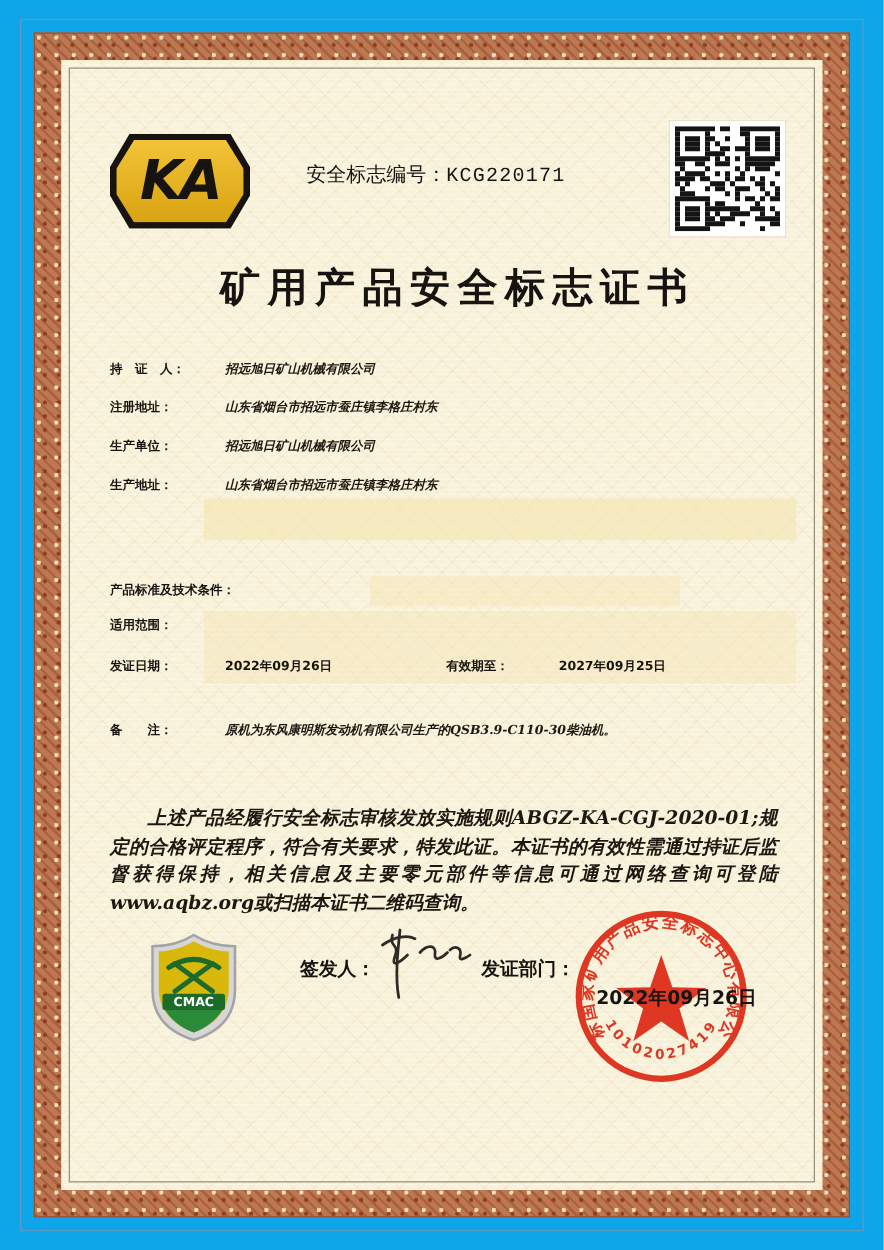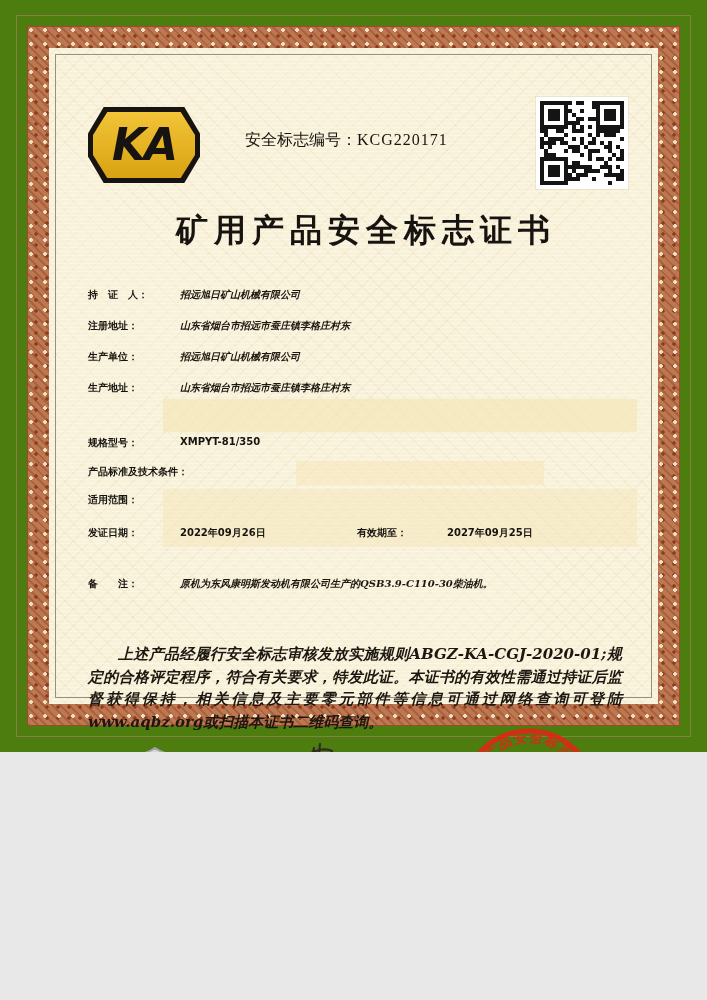--- a/index.html
+++ b/index.html
@@ -1,17 +1,17 @@
 <!DOCTYPE html>
 <html><head>
 <meta charset="utf-8">
 <style>
   html,body{margin:0;padding:0;}
   body{background:#e8e8e8;font-family:"DejaVu Sans",sans-serif;}
-  .page{position:relative;width:707px;height:752px;margin:0 auto;background:#4d7c0f;overflow:hidden;}
+  .page{position:relative;width:707px;height:1000px;margin:0 auto;background:#0ea5e9;overflow:hidden;}
   .edge-line{position:absolute;left:16px;top:15px;right:16px;bottom:15px;border:1px solid rgba(214,140,140,.4);}
   .band{position:absolute;left:27px;top:26px;right:27px;bottom:26px;
     background-color:#bd7852;border:1px solid #9e4a2c;
     background-image:
       radial-gradient(circle at 3px 3px,#f1e0c0 1.6px,transparent 1.9px),
       radial-gradient(circle at 8px 9px,#8c3d20 1.5px,transparent 1.8px),
       radial-gradient(circle at 12px 4px,#f1e0c0 1.1px,transparent 1.4px),
       repeating-linear-gradient(45deg,rgba(140,61,32,.38) 0 2px,rgba(0,0,0,0) 2px 6px);
     background-size:14px 14px,11px 11px,9px 9px,auto;}
   .paper{position:absolute;left:49px;top:48px;right:49px;bottom:48px;background-color:#f9f2da;
@@ -27,21 +27,21 @@
   
   .ka-outer{position:absolute;left:88px;top:107px;width:112px;height:76px;background:#171310;
     clip-path:polygon(14% 0%,86% 0%,100% 35%,100% 65%,86% 100%,14% 100%,0% 65%,0% 35%);}
   .ka-inner{position:absolute;left:5px;top:5px;right:5px;bottom:5px;
     background:linear-gradient(180deg,#f2c437,#d9a312);
     clip-path:polygon(14% 0%,86% 0%,100% 35%,100% 65%,86% 100%,14% 100%,0% 65%,0% 35%);
     display:flex;align-items:center;justify-content:center;}
   .ka-text{font-family:"DejaVu Sans",sans-serif;font-weight:900;font-style:italic;font-size:44px;letter-spacing:-2px;color:#171310;line-height:1;}
   
   .mark-line{position:absolute;left:245px;top:130px;font-size:16px;}
-  .mark-line .num{font-family:Liberation Serif, serif;letter-spacing:1px;margin-top:16px;}
+  .mark-line .num{font-family:Liberation Mono, monospace;letter-spacing:1px;margin-top:16px;}
   
   .qr-box{position:absolute;left:536px;top:97px;width:92px;height:92px;background:#ffffff;
     display:flex;align-items:center;justify-content:center;box-shadow:0 0 0 1px rgba(0,0,0,.05);}
   
   .title{position:absolute;left:176px;top:209px;font-size:32px;letter-spacing:6px;white-space:nowrap;}
   
   .tintA{position:absolute;left:163px;top:399px;width:474px;height:33px;background:#f4e4b0;opacity:.6;}
   .tintB{position:absolute;left:296px;top:461px;width:248px;height:24px;background:#f4e4b0;opacity:.45;}
   .tintC{position:absolute;left:163px;top:489px;width:474px;height:58px;background:#f4e4b0;opacity:.4;}
   
@@ -322,24 +322,20 @@
     <span class="val kai">山东省烟台市招远市蚕庄镇李格庄村东</span>
   </div>
   <div class="row" style="top:350px">
     <span class="lb hei">生产单位：</span>
     <span class="val kai">招远旭日矿山机械有限公司</span>
   </div>
   <div class="row" style="top:381px">
     <span class="lb hei">生产地址：</span>
     <span class="val kai">山东省烟台市招远市蚕庄镇李格庄村东</span>
   </div>
-  <div class="row" style="top:436px">
-    <span class="lb hei">规格型号：</span>
-    <span class="val hei">XMPYT-81/350</span>
-  </div>
   <div class="row long" style="top:465px">
     <span class="lb hei">产品标准及技术条件：</span>
   </div>
   <div class="row" style="top:493px">
     <span class="lb hei">适用范围：</span>
   </div>
 
   <div class="row" style="top:526px">
     <span class="lb hei">发证日期：</span>
     <span class="val hei">2022年09月26日</span>

